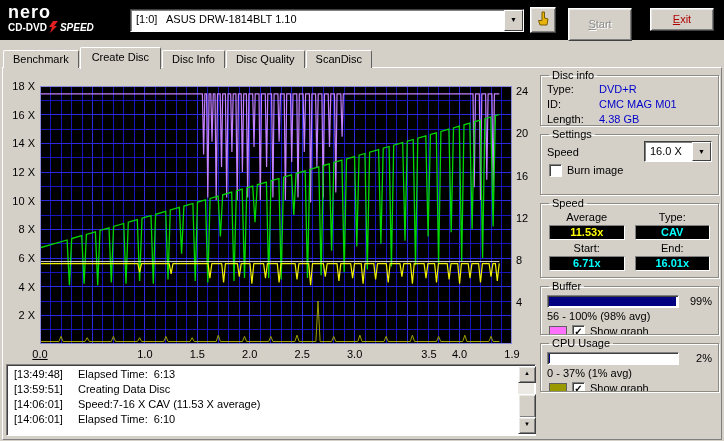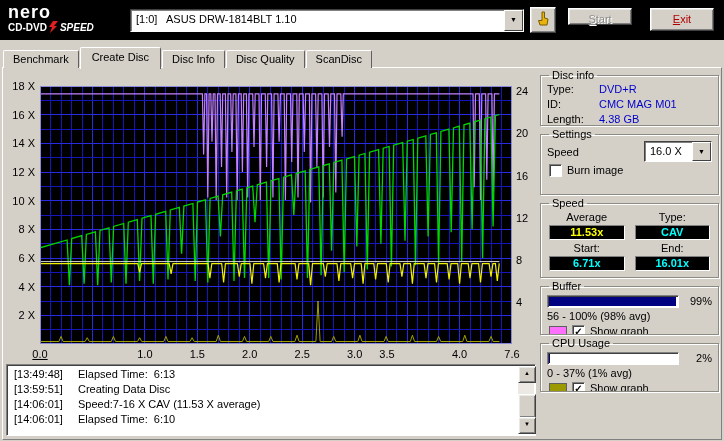--- a/index.html
+++ b/index.html
@@ -9,21 +9,21 @@
   .logo{position:absolute;left:8px;top:4px;color:#fff;}
   .logo .nero{font-size:18px;font-weight:bold;letter-spacing:1px;line-height:17px;}
   .logo .sub{display:flex;align-items:center;gap:2px;font-size:10px;font-weight:bold;}
   .logo .sub .it{font-style:italic;}
   .combo{position:absolute;display:flex;background:#fff;border:1px solid;border-color:#404040 #fff #fff #404040;box-shadow:inset 1px 1px 0 #808080;}
   .combo.drive{left:130px;top:9px;width:392px;height:21px;}
   .combo-text{flex:1;padding:3px 5px 0 5px;white-space:pre;overflow:hidden;font-size:11px;}
   .combo-btn{width:17px;background:#d4d0c8;border:1px solid;border-color:#fff #404040 #404040 #fff;text-align:center;font-size:7px;line-height:17px;color:#000;}
   .btn3d{position:absolute;background:#d4d0c8;border:1px solid;border-color:#fff #404040 #404040 #fff;box-shadow:inset 1px 1px 0 #e8e8e4, inset -1px -1px 0 #808080;text-align:center;font-size:11px;padding:0;cursor:default;}
   .iconbtn{left:530px;top:7px;width:26px;height:26px;}
-  .start{left:568px;top:8px;width:64px;height:17px;color:#8e8e8e;text-shadow:1px 1px 0 #fff;}
+  .start{left:568px;top:8px;width:64px;height:33px;color:#8e8e8e;text-shadow:1px 1px 0 #fff;}
   .exit{left:650px;top:8px;width:64px;height:23px;color:#b00000;}
   .btn3d .ul{display:block;line-height:21px;}
   .btn3d .ul::first-letter{text-decoration:underline;}
   
   .tabs{position:absolute;left:3px;top:48px;height:20px;display:flex;align-items:flex-end;z-index:2;}
   .tab{height:13px;padding:2px 9px 2px 9px;background:#d4d0c8;border:1px solid;border-color:#fff #606060 #d4d0c8 #fff;border-bottom:none;margin-right:1px;border-top-left-radius:2px;border-top-right-radius:2px;}
   .tab.active{height:16px;padding:3px 11px 2px 11px;margin-bottom:-1px;position:relative;z-index:3;}
   
   .page{position:absolute;left:2px;top:67px;width:718px;height:371px;background:#d4d0c8;border:1px solid;border-color:#fff #808080 #808080 #fff;}
   
@@ -191,23 +191,23 @@
       <span class="tick" style="left: 510px; width: 18px; top: 99.5102px;">16</span>
       <span class="tick" style="left: 510px; width: 18px; top: 57.3878px;">20</span>
       <span class="tick" style="left: 510px; width: 18px; top: 15.2653px;">24</span>
       <span class="tick" style="left: 22px; width: 24px; top: 278px; text-align: center; text-decoration: underline;">0.0</span>
       <span class="tick" style="left: 74.4444px; width: 24px; top: 278px; text-align: center; margin-top: 30px;">0.5</span>
       <span class="tick" style="left: 126.889px; width: 24px; top: 278px; text-align: center;">1.0</span>
       <span class="tick" style="left: 179.333px; width: 24px; top: 278px; text-align: center;">1.5</span>
       <span class="tick" style="left: 231.778px; width: 24px; top: 278px; text-align: center;">2.0</span>
       <span class="tick" style="left: 284.222px; width: 24px; top: 278px; text-align: center;">2.5</span>
       <span class="tick" style="left: 336.667px; width: 24px; top: 278px; text-align: center;">3.0</span>
-      <span class="tick" style="left: 369px; width: 24px; top: 278px; text-align: center;">3.5</span>
+      <span class="tick" style="left: 411px; width: 24px; top: 278px; text-align: center;">3.5</span>
       <span class="tick" style="left: 441.556px; width: 24px; top: 278px; text-align: center;">4.0</span>
-      <span class="tick" style="left: 494px; width: 24px; top: 278px; text-align: center;">7.6</span>
+      <span class="tick" style="left: 494px; width: 24px; top: 278px; text-align: center;">1.9</span>
     </div>
 
   <div class="log">
     <div class="loglines">
       <div class="logline">
           <span class="lt">[13:49:48]</span>
           <span class="lm">Elapsed Time:  6:13</span>
         </div>
       <div class="logline">
           <span class="lt">[13:59:51]</span>

